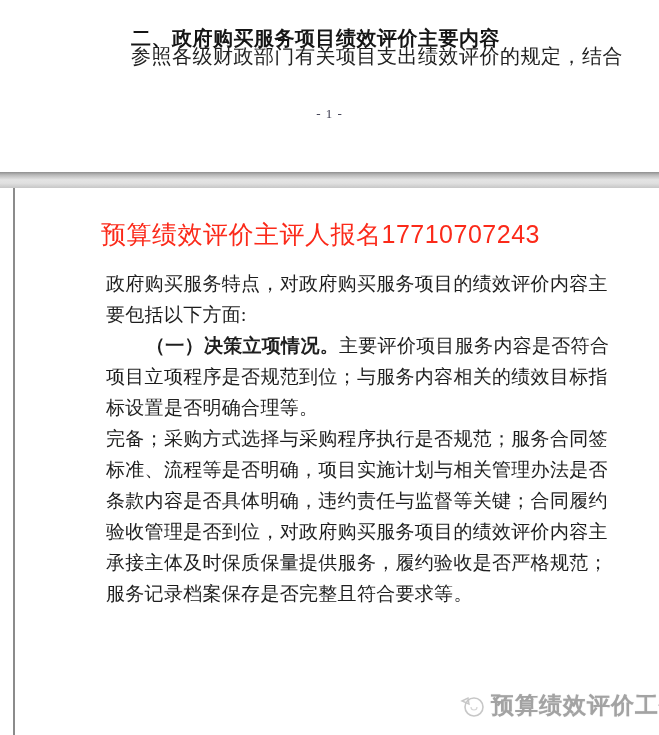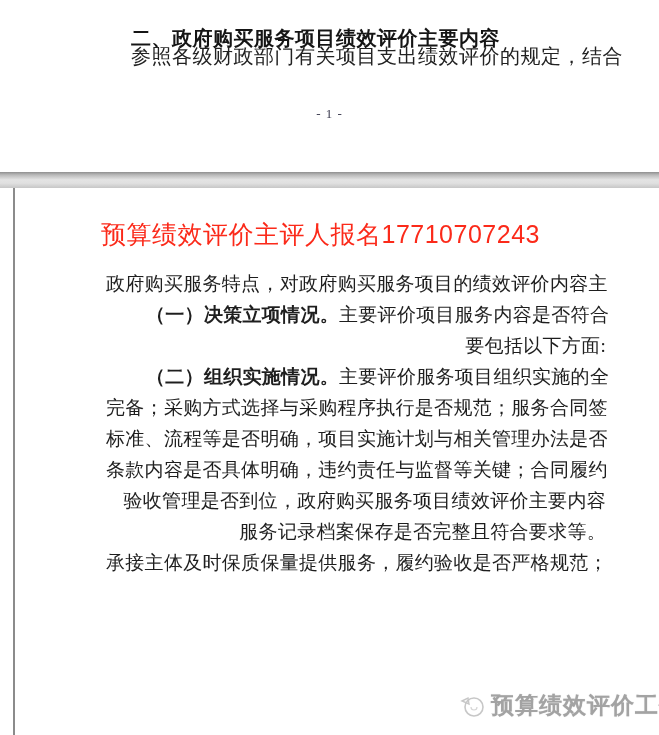--- a/index.html
+++ b/index.html
@@ -47,21 +47,21 @@
     position:absolute;left:86px;top:32px;
     font-family:"Liberation Sans", sans-serif;
     font-size:25px;line-height:28px;font-weight:500;
     color:#fb2a1a;white-space:nowrap;letter-spacing:.5px;
   }
   .body-text{
     position:absolute;left:91px;top:80px;width:500px;
     font-size:19px;line-height:31px;color:#1e1e1e;
     letter-spacing:.3px;
   }
-  .bl{white-space:nowrap;text-align:right;}
+  .bl{white-space:nowrap;}
   .bl.indent{text-indent:40px;}
   .bl .b{font-weight:bold;}
   
   .watermark{
     position:absolute;left:444px;top:502px;
     display:flex;align-items:center;
     color:#9c9c9c;
   }
   .wm-icon{width:28px;height:28px;margin-right:4px;opacity:.75;}
   .wm-text{
@@ -81,31 +81,32 @@
   <div class="page-number">- 1 -</div>
 
   <div class="page-divider"></div>
 
   <div class="page2">
 
     <div class="promo-banner">预算绩效评价主评人报名17710707243</div>
 
     <div class="body-text">
       <div class="bl">政府购买服务特点，对政府购买服务项目的绩效评价内容主</div>
-      <div class="bl indent"><span class="b">（一）决策立项情况。</span><span>主要评价项目服务内容是否符合</span></div>
-
       <div class="bl">要包括以下方面:</div>
 
-      <div class="bl indent"><span class="b">（二）组织实施情况。</span><span>主要评价服务项目组织实施的全</span></div>
+      <div class="bl indent"><span class="b">（一）决策立项情况。</span><span>主要评价项目服务内容是否符合</span></div>
+      <div class="bl">项目立项程序是否规范到位；与服务内容相关的绩效目标指</div>
+      <div class="bl">标设置是否明确合理等。</div>
+
       <div class="bl">完备；采购方式选择与采购程序执行是否规范；服务合同签</div>
       <div class="bl">标准、流程等是否明确，项目实施计划与相关管理办法是否</div>
       <div class="bl">条款内容是否具体明确，违约责任与监督等关键；合同履约</div>
-      <div class="bl">验收管理是否到位，政府购买服务项目绩效评价主要内容</div>
+      <div class="bl">验收管理是否到位，对政府购买服务项目的绩效评价内容主</div>
+      <div class="bl">承接主体及时保质保量提供服务，履约验收是否严格规范；</div>
       <div class="bl">服务记录档案保存是否完整且符合要求等。</div>
-      <div class="bl">承接主体及时保质保量提供服务，履约验收是否严格规范；</div>
     </div>
 
     <div class="watermark">
       <svg class="wm-icon" viewBox="0 0 28 28">
         <circle cx="15" cy="15" r="9" fill="none" stroke="#b5b5b5" stroke-width="1.6"></circle>
         <path d="M3 9 L9 6 L10 12 Z" fill="none" stroke="#b5b5b5" stroke-width="1.4"></path>
         <path d="M12 15 a3 3 0 1 0 6 0" fill="none" stroke="#c9c9c9" stroke-width="1.2"></path>
       </svg>
       <span class="wm-text">预算绩效评价工作坊</span>
     </div>

